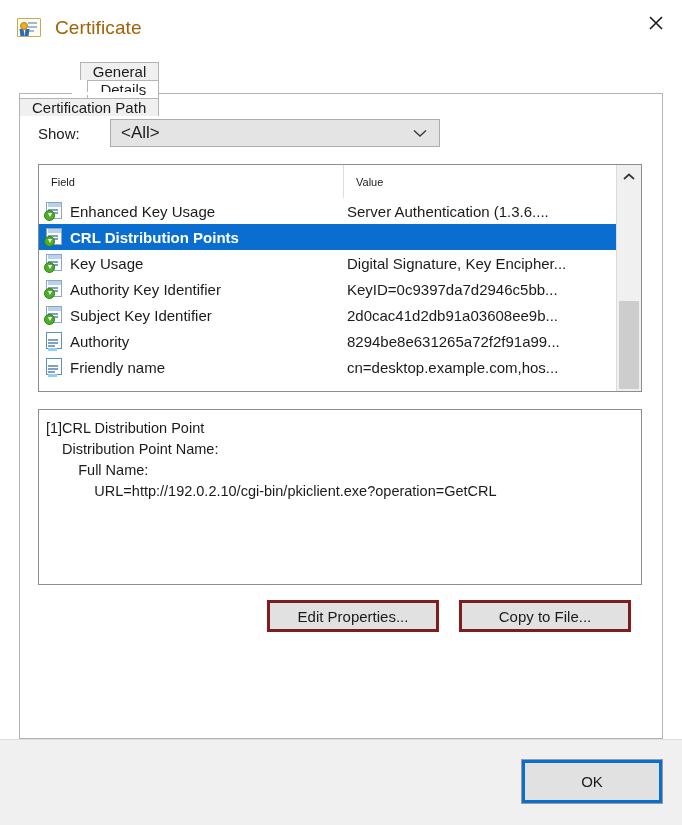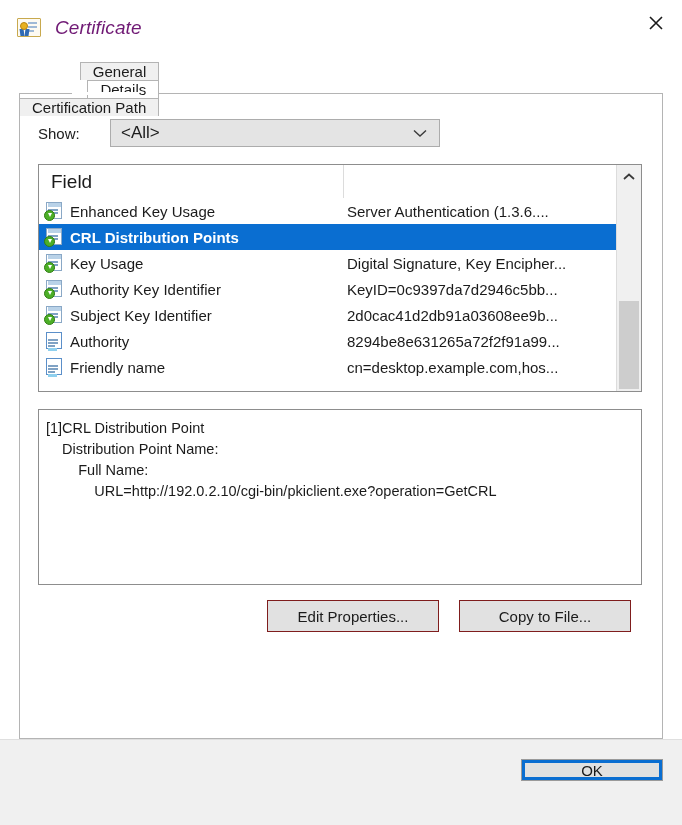--- a/index.html
+++ b/index.html
@@ -55,23 +55,22 @@
   #title-icon .rib-l, #title-icon .rib-r {
     position: absolute; top: 11px; width: 4px; height: 7px;
     background: #2f6ab5;
   }
   #title-icon .rib-l { left: 3px; transform: skewX(8deg); }
   #title-icon .rib-r { left: 8px; transform: skewX(-8deg); }
 
   #title-text {
     margin-left: 14px;
     font-size: 19px;
-    color: #701a75;
+    color: #a16207;
     letter-spacing: .1px;
-    font-style: italic;
   }
   #close-btn {
     position: absolute;
     right: 0; top: 0;
     width: 52px; height: 46px;
     display: flex; align-items: center; justify-content: center;
     cursor: default;
   }
   #close-btn svg { display: block; }
 
@@ -171,21 +170,21 @@
     overflow: hidden;
   }
   #list-header {
     height: 33px;
     flex: 0 0 33px;
     display: flex;
     background: #ffffff;
     position: relative;
   }
   .hdr-cell {
-    font-size: 19px; color: #1b1b1b;
+    font-size: 11px; color: #1b1b1b;
     display: flex; align-items: center;
     padding-left: 12px;
     cursor: default;
   }
   .hdr-cell.field { width: 305px; border-right: 1px solid #dcdcdc; }
   .hdr-cell.value { flex: 1 1 auto; }
   #list-rows {
     flex: 1 1 auto;
     position: relative;
     overflow: hidden;
@@ -308,40 +307,40 @@
     top: 506px;
     display: flex;
     justify-content: flex-end;
     gap: 20px;
     padding-right: 12px;
   }
   .btn {
     min-width: 172px;
     height: 32px;
     background: #e1e1e1;
-    border: 1px solid #7f1d1d;
+    border: 3px solid #7f1d1d;
     font-size: 15px;
     color: #1b1b1b;
     display: flex; align-items: center; justify-content: center;
     cursor: default;
     font-family: "Liberation Sans", sans-serif;
   }
 
   
   #footer {
     position: absolute;
     left: 0; right: 0; bottom: 0;
     height: 86px;
     background: #f0f0f0;
     border-top: 1px solid #dfdfdf;
   }
   #ok-btn {
     position: absolute;
     right: 19px; top: 19px;
-    width: 142px; height: 22px;
+    width: 142px; height: 45px;
     background: #e1e1e1;
     border: 1px solid #9a9a9a;
     outline: 3px solid #0a6ed1;
     outline-offset: -4px;
     display: flex; align-items: center; justify-content: center;
     font-size: 15px; color: #1b1b1b;
     cursor: default;
     margin-left: 20px;
   }
 </style>
@@ -386,20 +385,21 @@
             <svg width="18" height="12" viewBox="0 0 18 12" aria-hidden="true">
               <path d="M3 3.5 L9 9 L15 3.5" stroke="#3a3a3a" stroke-width="1.4" fill="none"></path>
             </svg>
           </div>
         </div>
       </div>
 
       <div id="listview">
         <div id="list-header">
           <div class="hdr-cell field">Field</div>
+          <div class="hdr-cell value">Value</div>
         </div>
         <div id="list-rows">
             <div class="row">
               <div class="cell field">
                 <span class="ricon">
                   <span class="sheet"></span>
                   <span class="sheet-top"></span>
                   <span class="sheet-l1"></span>
                   <span class="sheet-l2"></span>
                   <span class="sheet-l3"></span>

